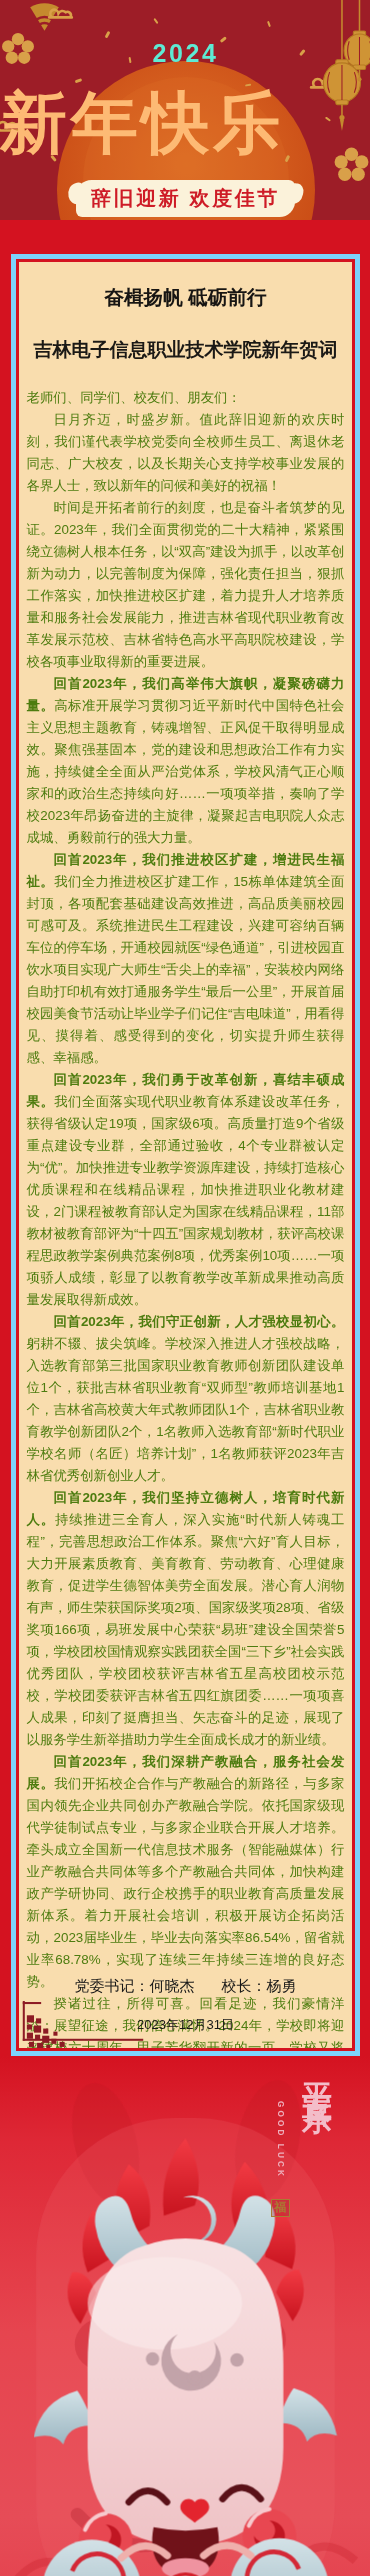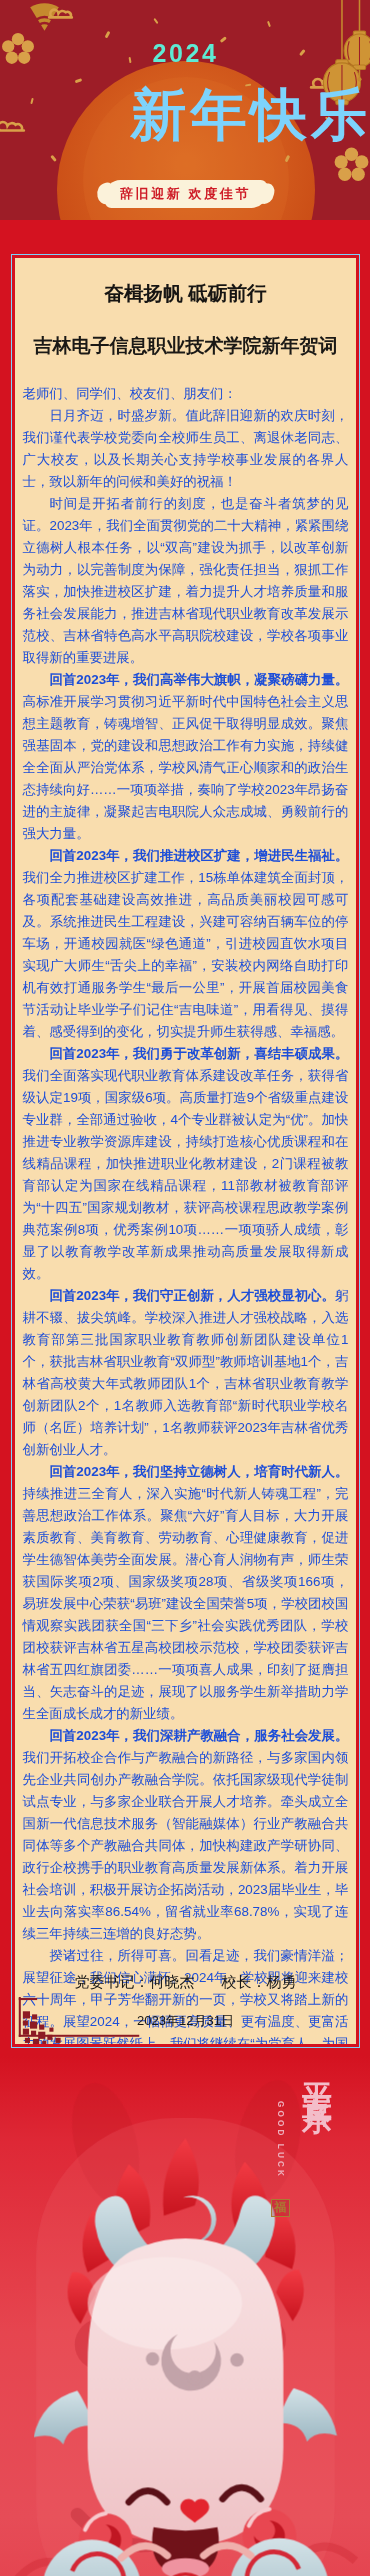--- a/index.html
+++ b/index.html
@@ -8,43 +8,43 @@
 
   
   .hdr{position:absolute;top:0;left:0;width:371px;height:220px;background:#9d1d27;overflow:hidden;}
   .sun{position:absolute;left:50%;top:61px;transform:translateX(-50%);
        width:258px;height:258px;border-radius:50%;
        background:radial-gradient(circle at 50% 40%, #dd6e25 0%, #d45d1e 40%, #ca4d16 70%, #c34412 100%);}
   .sun2{position:absolute;left:50%;top:77px;transform:translateX(-50%);
         width:206px;height:206px;border-radius:50%;background:rgba(222,110,40,.25);}
   .year{position:absolute;top:39px;left:0;width:100%;text-align:center;
         font-size:25px;font-weight:600;color:#5eead4;letter-spacing:2.6px;}
-  .cnTitle{position:absolute;top:78px;left:0;width:100%;text-align:right;
-        font-size:56px;font-weight:800;color:#7dd3fc;letter-spacing:4.1px;}
+  .cnTitle{position:absolute;top:78px;left:0;width:100%;text-align:left;
+        font-size:67px;font-weight:800;color:#fdba74;letter-spacing:4.1px;}
   .enTitle{position:absolute;top:150px;left:0;width:100%;text-align:center;
         font-size:10.8px;color:#ecd199;letter-spacing:5.2px;margin-top:37px;}
   .brush{position:absolute;top:180px;left:50%;transform:translateX(-50%);
-        background:#fbf2da;color:#ce1b26;font-size:13px;font-weight:700;letter-spacing:2.6px;
+        background:#fbf2da;color:#ce1b26;font-size:20px;font-weight:700;letter-spacing:2.6px;
         padding:5.2px 15.5px;border-radius:15.5px 6.2px 15.5px 6.2px;white-space:nowrap;}
   .brush:before,.brush:after{content:"";position:absolute;top:3.1px;width:17.5px;height:20.6px;
         background:#fbf2da;border-radius:60% 40% 55% 45%;}
   .brush:before{left:-7.2px;transform:rotate(-12deg);}
   .brush:after{right:-7.2px;transform:rotate(10deg);}
   .confetti i{position:absolute;display:block;background:#d9a049;border-radius:1.5px;}
 
   
   .letter{position:absolute;top:220px;left:0;width:371px;height:1836px;background:#d41220;}
   .frame{position:absolute;left:11.3px;right:11.3px;top:34px;height:1786px;
-         border:1px solid #7dd3fc;padding:3.1px;box-sizing:content-box;}
+         border:5px solid #7dd3fc;padding:3.1px;box-sizing:content-box;}
   .paper{position:relative;width:100%;height:100%;background:#f9ddae;overflow:hidden;
          box-sizing:border-box;padding:0 7.2px;}
   .paper .ttl{margin:21.6px 0 0;text-align:center;font-size:19.6px;font-weight:800;color:#171513;}
   .paper .sub{margin:26px 0 18px;text-align:center;font-size:19px;font-weight:600;color:#1b1916;}
   .body{margin-top:24px;}
-  .body p{margin:0;font-size:13.4px;line-height:22px;text-align:justify;color:#1d4ed8;
+  .body p{margin:0;font-size:13.4px;line-height:22px;text-align:justify;color:#4d7c0f;
           text-indent:2em;font-weight:500;}
   .body p.salut{text-indent:0;}
   .body p b{font-weight:800;}
   .sig{position:absolute;left:0;width:100%;bottom:52px;text-align:center;
        font-size:15px;color:#171717;}
   .sig span{margin:0 11.3px;}
   .date{position:absolute;left:0;width:100%;bottom:14.4px;text-align:center;
        font-size:13px;color:#171717;}
 
   

